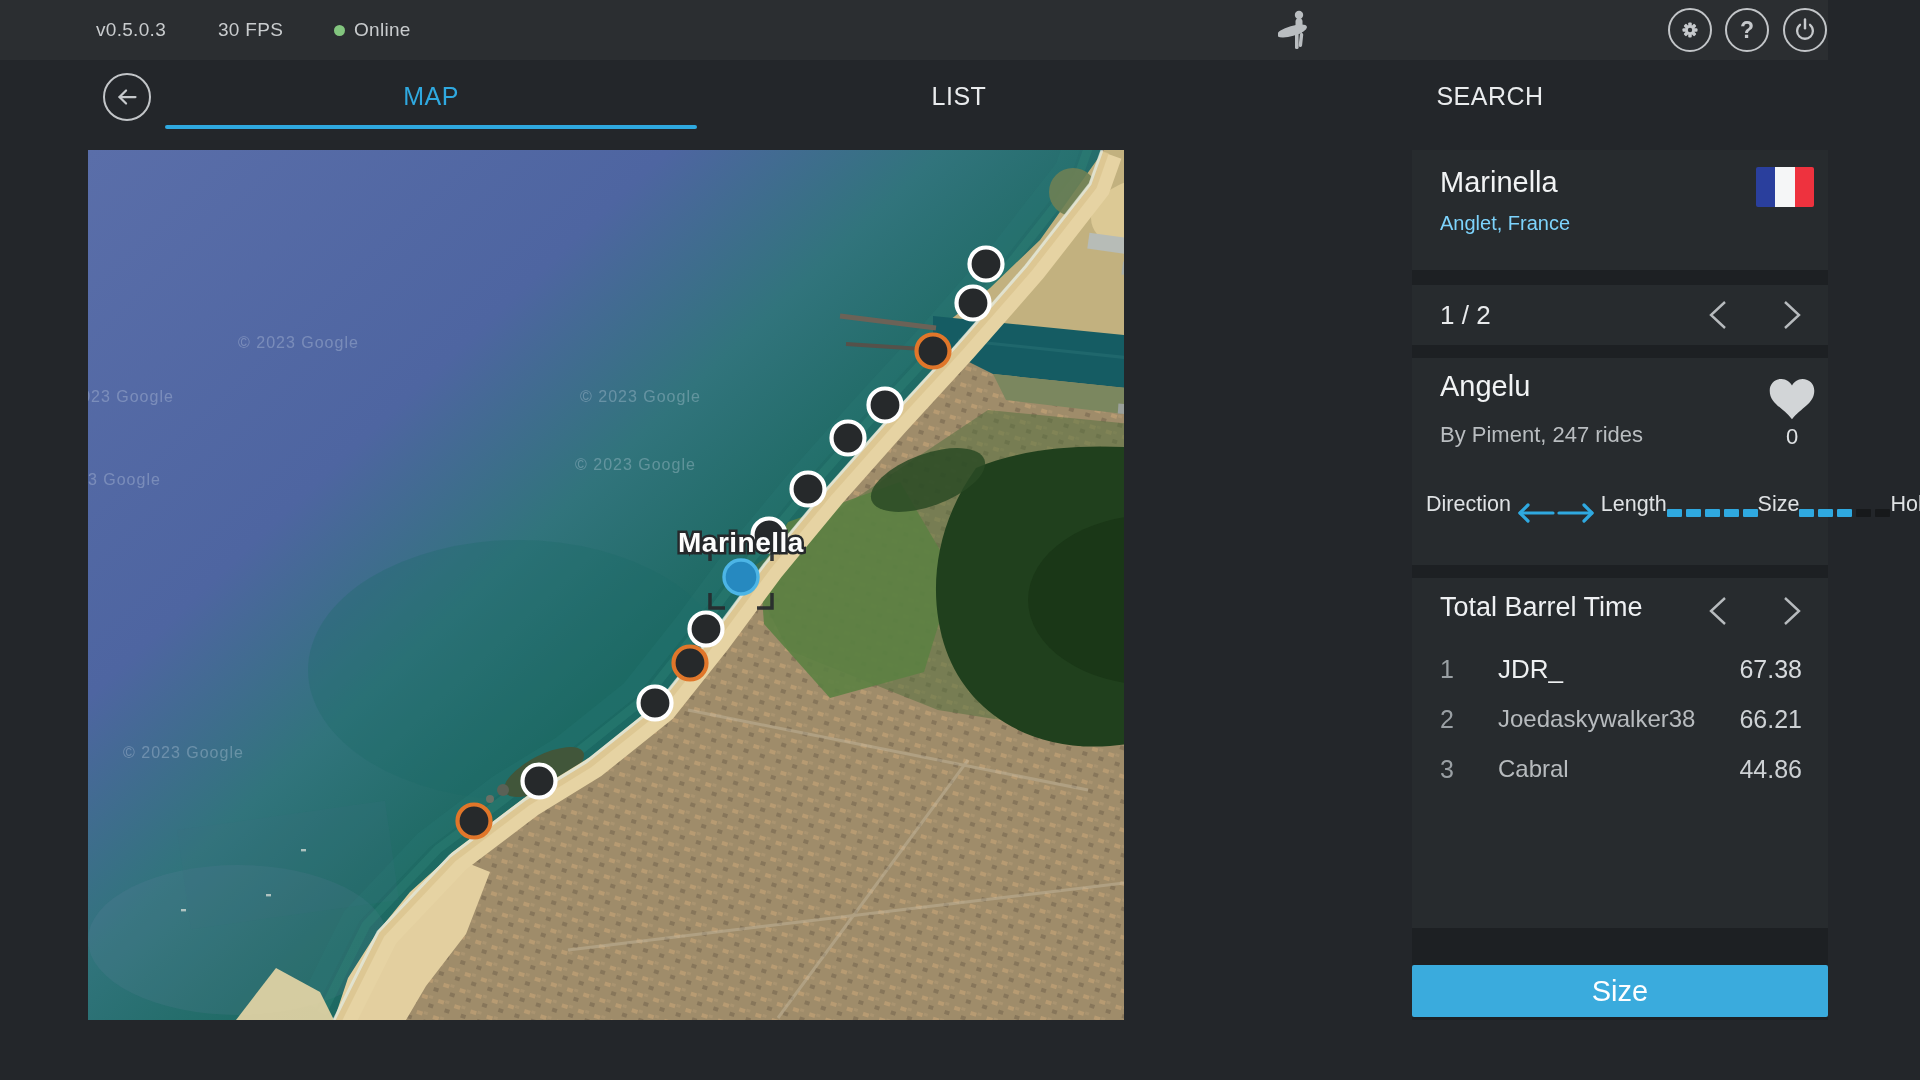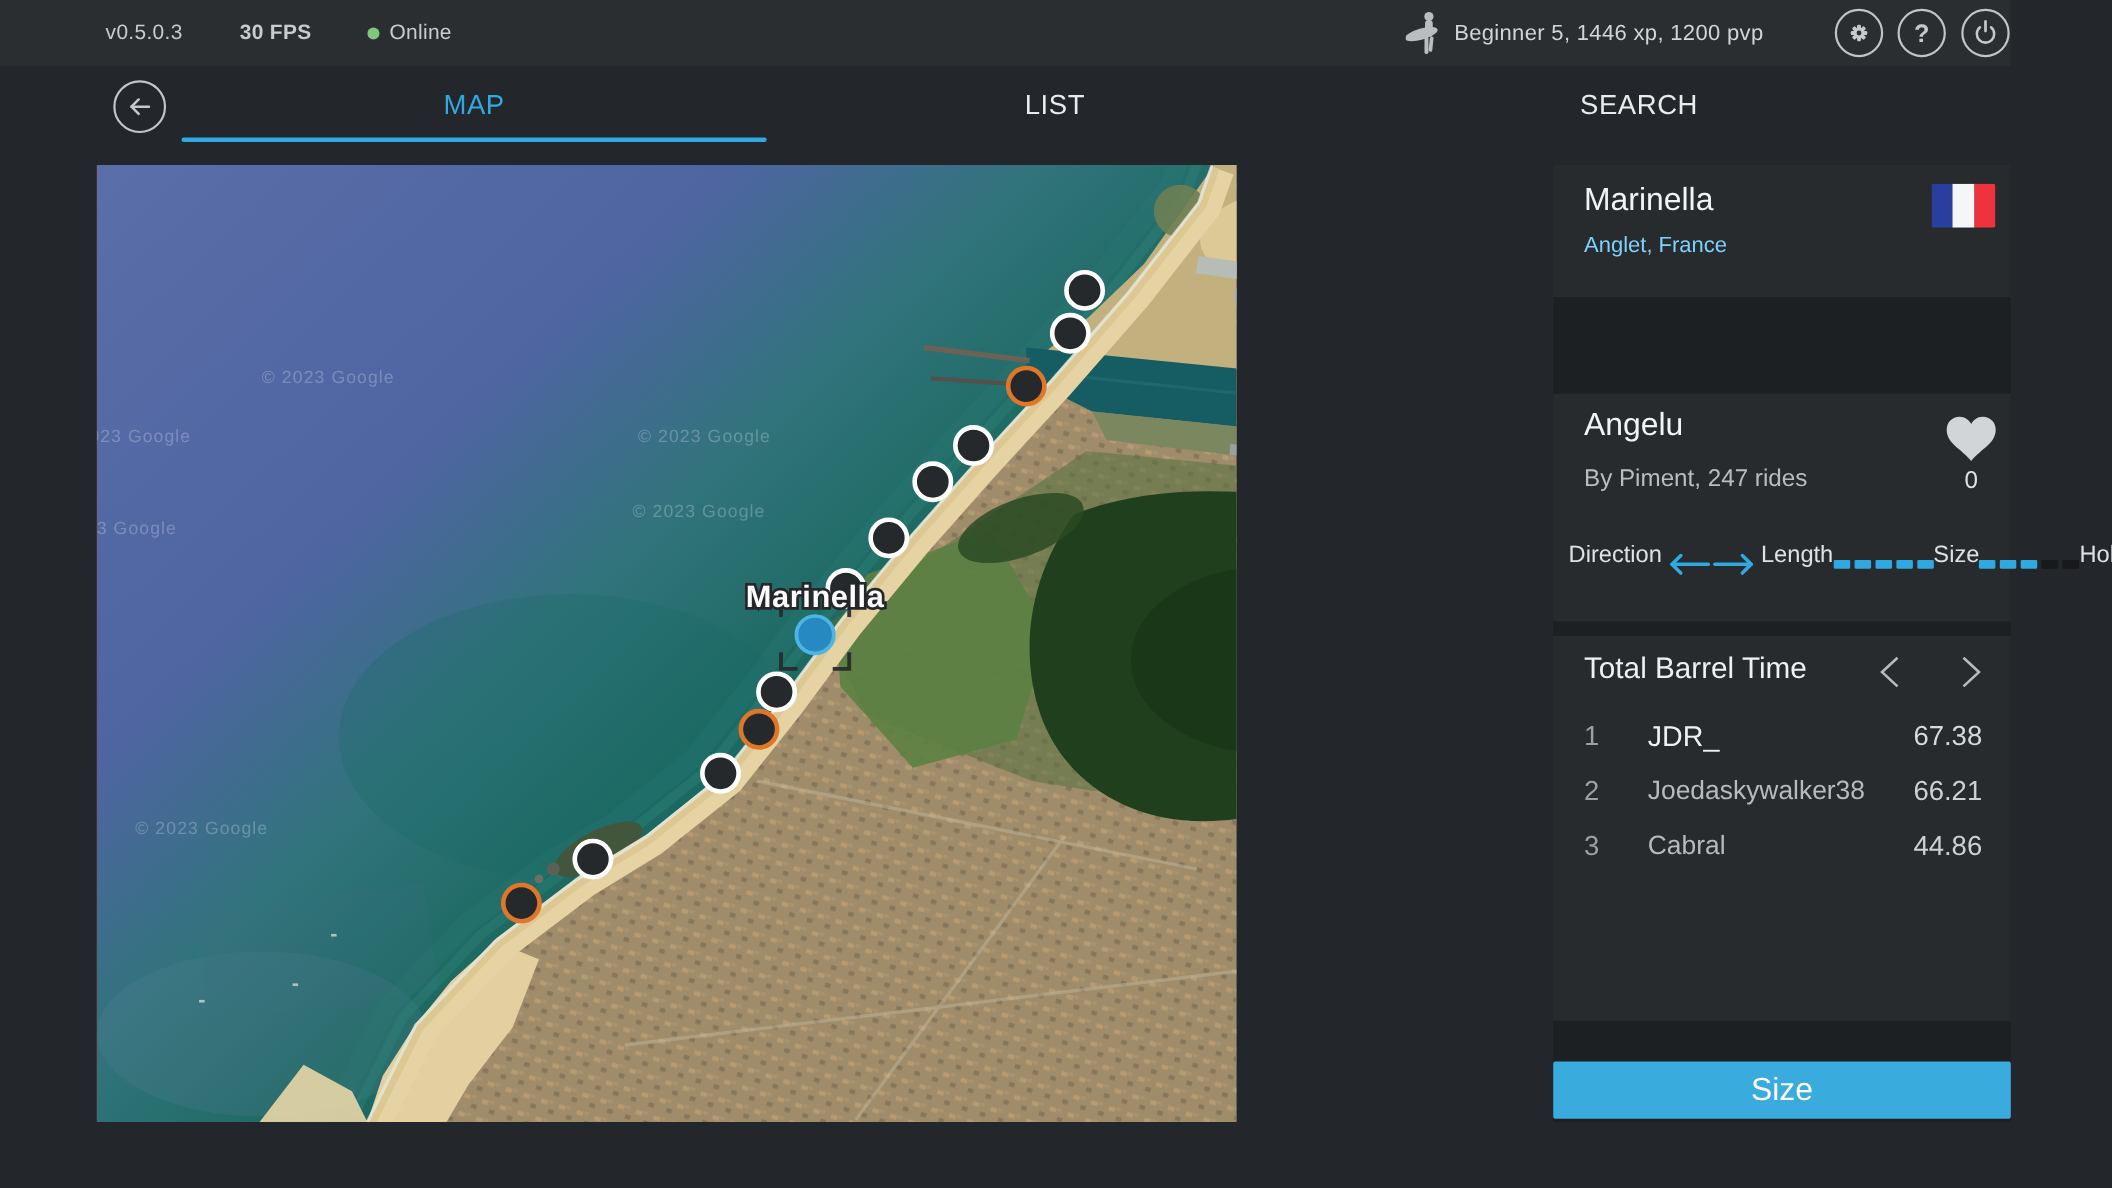--- a/index.html
+++ b/index.html
@@ -5,21 +5,21 @@
   html,body{margin:0;padding:0;background:#23262a;}
   .app{position:relative;width:1920px;height:1080px;background:#23262a;overflow:hidden;
        font-family:"Liberation Sans","DejaVu Sans",sans-serif;color:#e8eaec;
        -webkit-font-smoothing:antialiased;}
 
   
   .topbar{position:absolute;left:0;top:0;width:1828px;height:60px;background:#2b2e31;}
   .tb-item{position:absolute;top:0;height:60px;display:flex;align-items:center;
            color:#c9ccce;font-size:19px;letter-spacing:.3px;}
   .tb-version{left:96px;}
-  .tb-fps{left:218px;font-weight:bold;}
+  .tb-fps{left:218px;}
   .tb-online{left:334px;gap:9px;align-items:center;}
   .dot{width:11px;height:11px;border-radius:50%;background:#82c57e;}
   .tb-player{left:1322px;color:#d3d6d8;font-size:20px;}
   .surfer{position:absolute;left:1278px;top:9px;width:38px;height:44px;}
   .icon-btn{position:absolute;top:8px;width:40px;height:40px;border:2.5px solid #c2c5c8;
             border-radius:50%;display:flex;align-items:center;justify-content:center;
             color:#c6c9cc;cursor:pointer;box-sizing:content-box;}
   .icon-gear{left:1668px;}
   .icon-help{left:1725px;font-size:23px;font-weight:700;}
   .icon-power{left:1783px;}
@@ -105,21 +105,20 @@
     </div>
     <svg class="surfer" viewBox="0 0 38 44">
       <g fill="#b9bdc0">
         <circle cx="21" cy="6" r="4.2"></circle>
         <rect x="17.5" y="9.5" width="7" height="15" rx="3"></rect>
         <ellipse cx="14" cy="22" rx="15.5" ry="5" transform="rotate(-16 14 22)"></ellipse>
         <rect x="17" y="24" width="3.6" height="16" rx="1.6"></rect>
         <rect x="22" y="24" width="3.4" height="14" rx="1.6" transform="rotate(6 23 24)"></rect>
       </g>
     </svg>
-    <div class="tb-item tb-player">Beginner 5, 1446 xp, 1200 pvp</div>
 
     <div class="icon-btn icon-gear">
       <svg width="30" height="30" viewBox="0 0 44 44">
         <g transform="translate(22,22)" fill="#c6c9cc">
           <rect x="-2.6" y="-11" width="5.2" height="22" rx="1.6"></rect>
           <rect x="-2.6" y="-11" width="5.2" height="22" rx="1.6" transform="rotate(45)"></rect>
           <rect x="-2.6" y="-11" width="5.2" height="22" rx="1.6" transform="rotate(90)"></rect>
           <rect x="-2.6" y="-11" width="5.2" height="22" rx="1.6" transform="rotate(135)"></rect>
           <circle r="7"></circle>
           <circle r="3.2" fill="#2b2e31"></circle>
@@ -266,20 +265,33 @@
     <div class="card card-spot">
       <div class="spot-name">Marinella</div>
       <div class="spot-loc">Anglet, France</div>
       <div class="flag">
         <div class="flag-b"></div>
           <div class="flag-w"></div>
           <div class="flag-r"></div>
       </div>
     </div>
 
+    <div class="card card-pager">
+      <div class="pager-label">1 / 2</div>
+      <div class="chev chev-left">
+        <svg width="26" height="34" viewBox="0 0 26 34">
+          <polyline points="20,4 6,17 20,30" fill="none" stroke="#b7bbbe" stroke-width="2.4"></polyline>
+        </svg>
+      </div>
+      <div class="chev chev-right">
+        <svg width="26" height="34" viewBox="0 0 26 34">
+          <polyline points="6,4 20,17 6,30" fill="none" stroke="#b7bbbe" stroke-width="2.4"></polyline>
+        </svg>
+      </div>
+    </div>
 
     <div class="card card-wave">
       <div class="wave-name">Angelu</div>
       <svg class="heart" viewBox="0 0 32 29">
         <path d="M23.3,0.5 C19.9,0.5 17.3,2.6 16,5.1 C14.7,2.6 12.1,0.5 8.7,0.5 C4.0,0.5 0.5,4.0 0.5,8.7 C0.5,17.6 9.8,20.6 16,28.5 C22.2,20.6 31.5,17.6 31.5,8.7 C31.5,4.0 28.0,0.5 23.3,0.5 Z" fill="#d2d5d7"></path>
       </svg>
       <div class="likes">0</div>
       <div class="wave-by">By Piment, 247 rides</div>
 
       <div class="stats">

